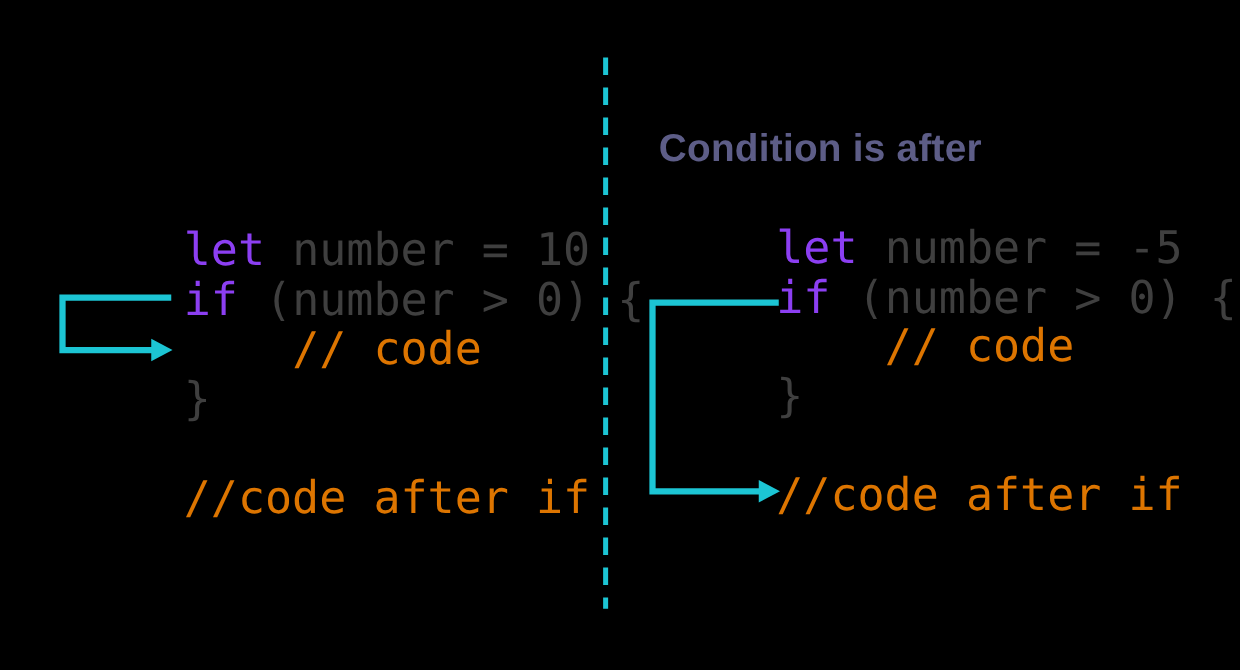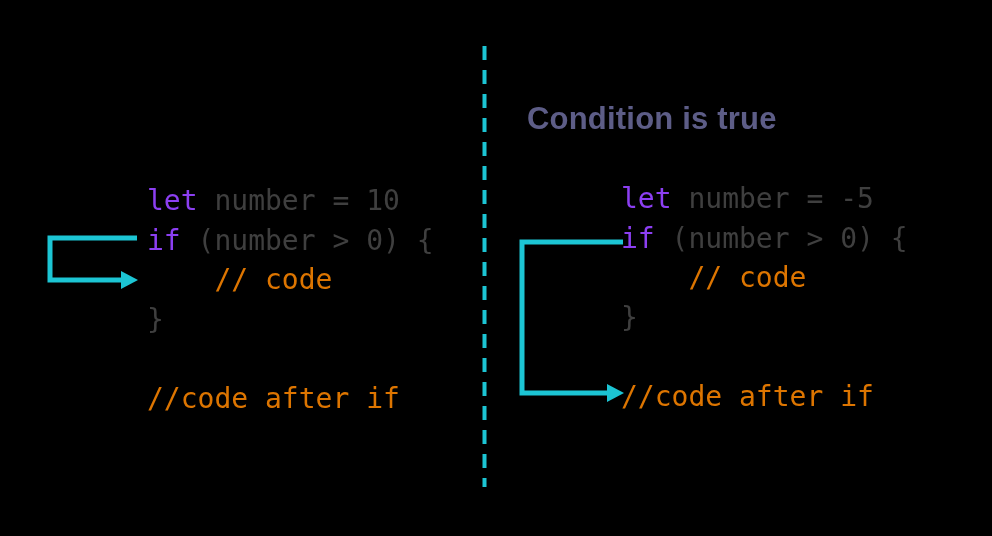--- a/index.html
+++ b/index.html
@@ -29,21 +29,21 @@
     font-weight: bold;
     letter-spacing: 0.2px;
     color: var(--heading);
     white-space: nowrap;
   }
   .heading-true { left: 50px; }
   .heading-false { left: 527px; }
   .code-block {
     position: absolute;
     font-family: "DejaVu Sans Mono", monospace;
-    font-size: 28px;
+    font-size: 36px;
     line-height: 39.5px;
     white-space: pre;
     color: var(--code-plain);
   }
   .code-true { left: 147px; top: 181px; }
   .code-false { left: 621px; top: 179px; }
   .code-line { height: 39.5px; }
   .tok-keyword { color: var(--keyword); }
   .tok-plain { color: var(--code-plain); }
   .tok-comment { color: var(--comment); margin-top: 20px; }
@@ -65,21 +65,21 @@
     stroke-dasharray: 14 10;
     fill: none;
   }
 </style>
 </head>
 <body>
 
 <div class="canvas">
 
 
-  <div class="panel-heading heading-false">Condition is true</div>
+  <div class="panel-heading heading-false">Condition is after</div>
 
   <div class="code-block code-true"><div class="code-line"><span class="tok-keyword">let</span><span class="tok-plain"> number = 10</span></div><div class="code-line"><span class="tok-keyword">if</span><span class="tok-plain"> (number &gt; 0) {</span></div><div class="code-line"><span class="tok-plain">    </span><span class="tok-comment">// code</span></div><div class="code-line"><span class="tok-plain">}</span></div><div class="code-line">&nbsp;</div><div class="code-line"><span class="tok-comment">//code after if</span></div></div>
 
   <div class="code-block code-false"><div class="code-line"><span class="tok-keyword">let</span><span class="tok-plain"> number = -5</span></div><div class="code-line"><span class="tok-keyword">if</span><span class="tok-plain"> (number &gt; 0) {</span></div><div class="code-line"><span class="tok-plain">    </span><span class="tok-comment">// code</span></div><div class="code-line"><span class="tok-plain">}</span></div><div class="code-line">&nbsp;</div><div class="code-line"><span class="tok-comment">//code after if</span></div></div>
 
   <svg class="overlay-svg" viewBox="0 0 992 536" xmlns="http://www.w3.org/2000/svg">
 
     <line class="divider-stroke" x1="484.5" y1="46" x2="484.5" y2="487"></line>
 
     <g>

